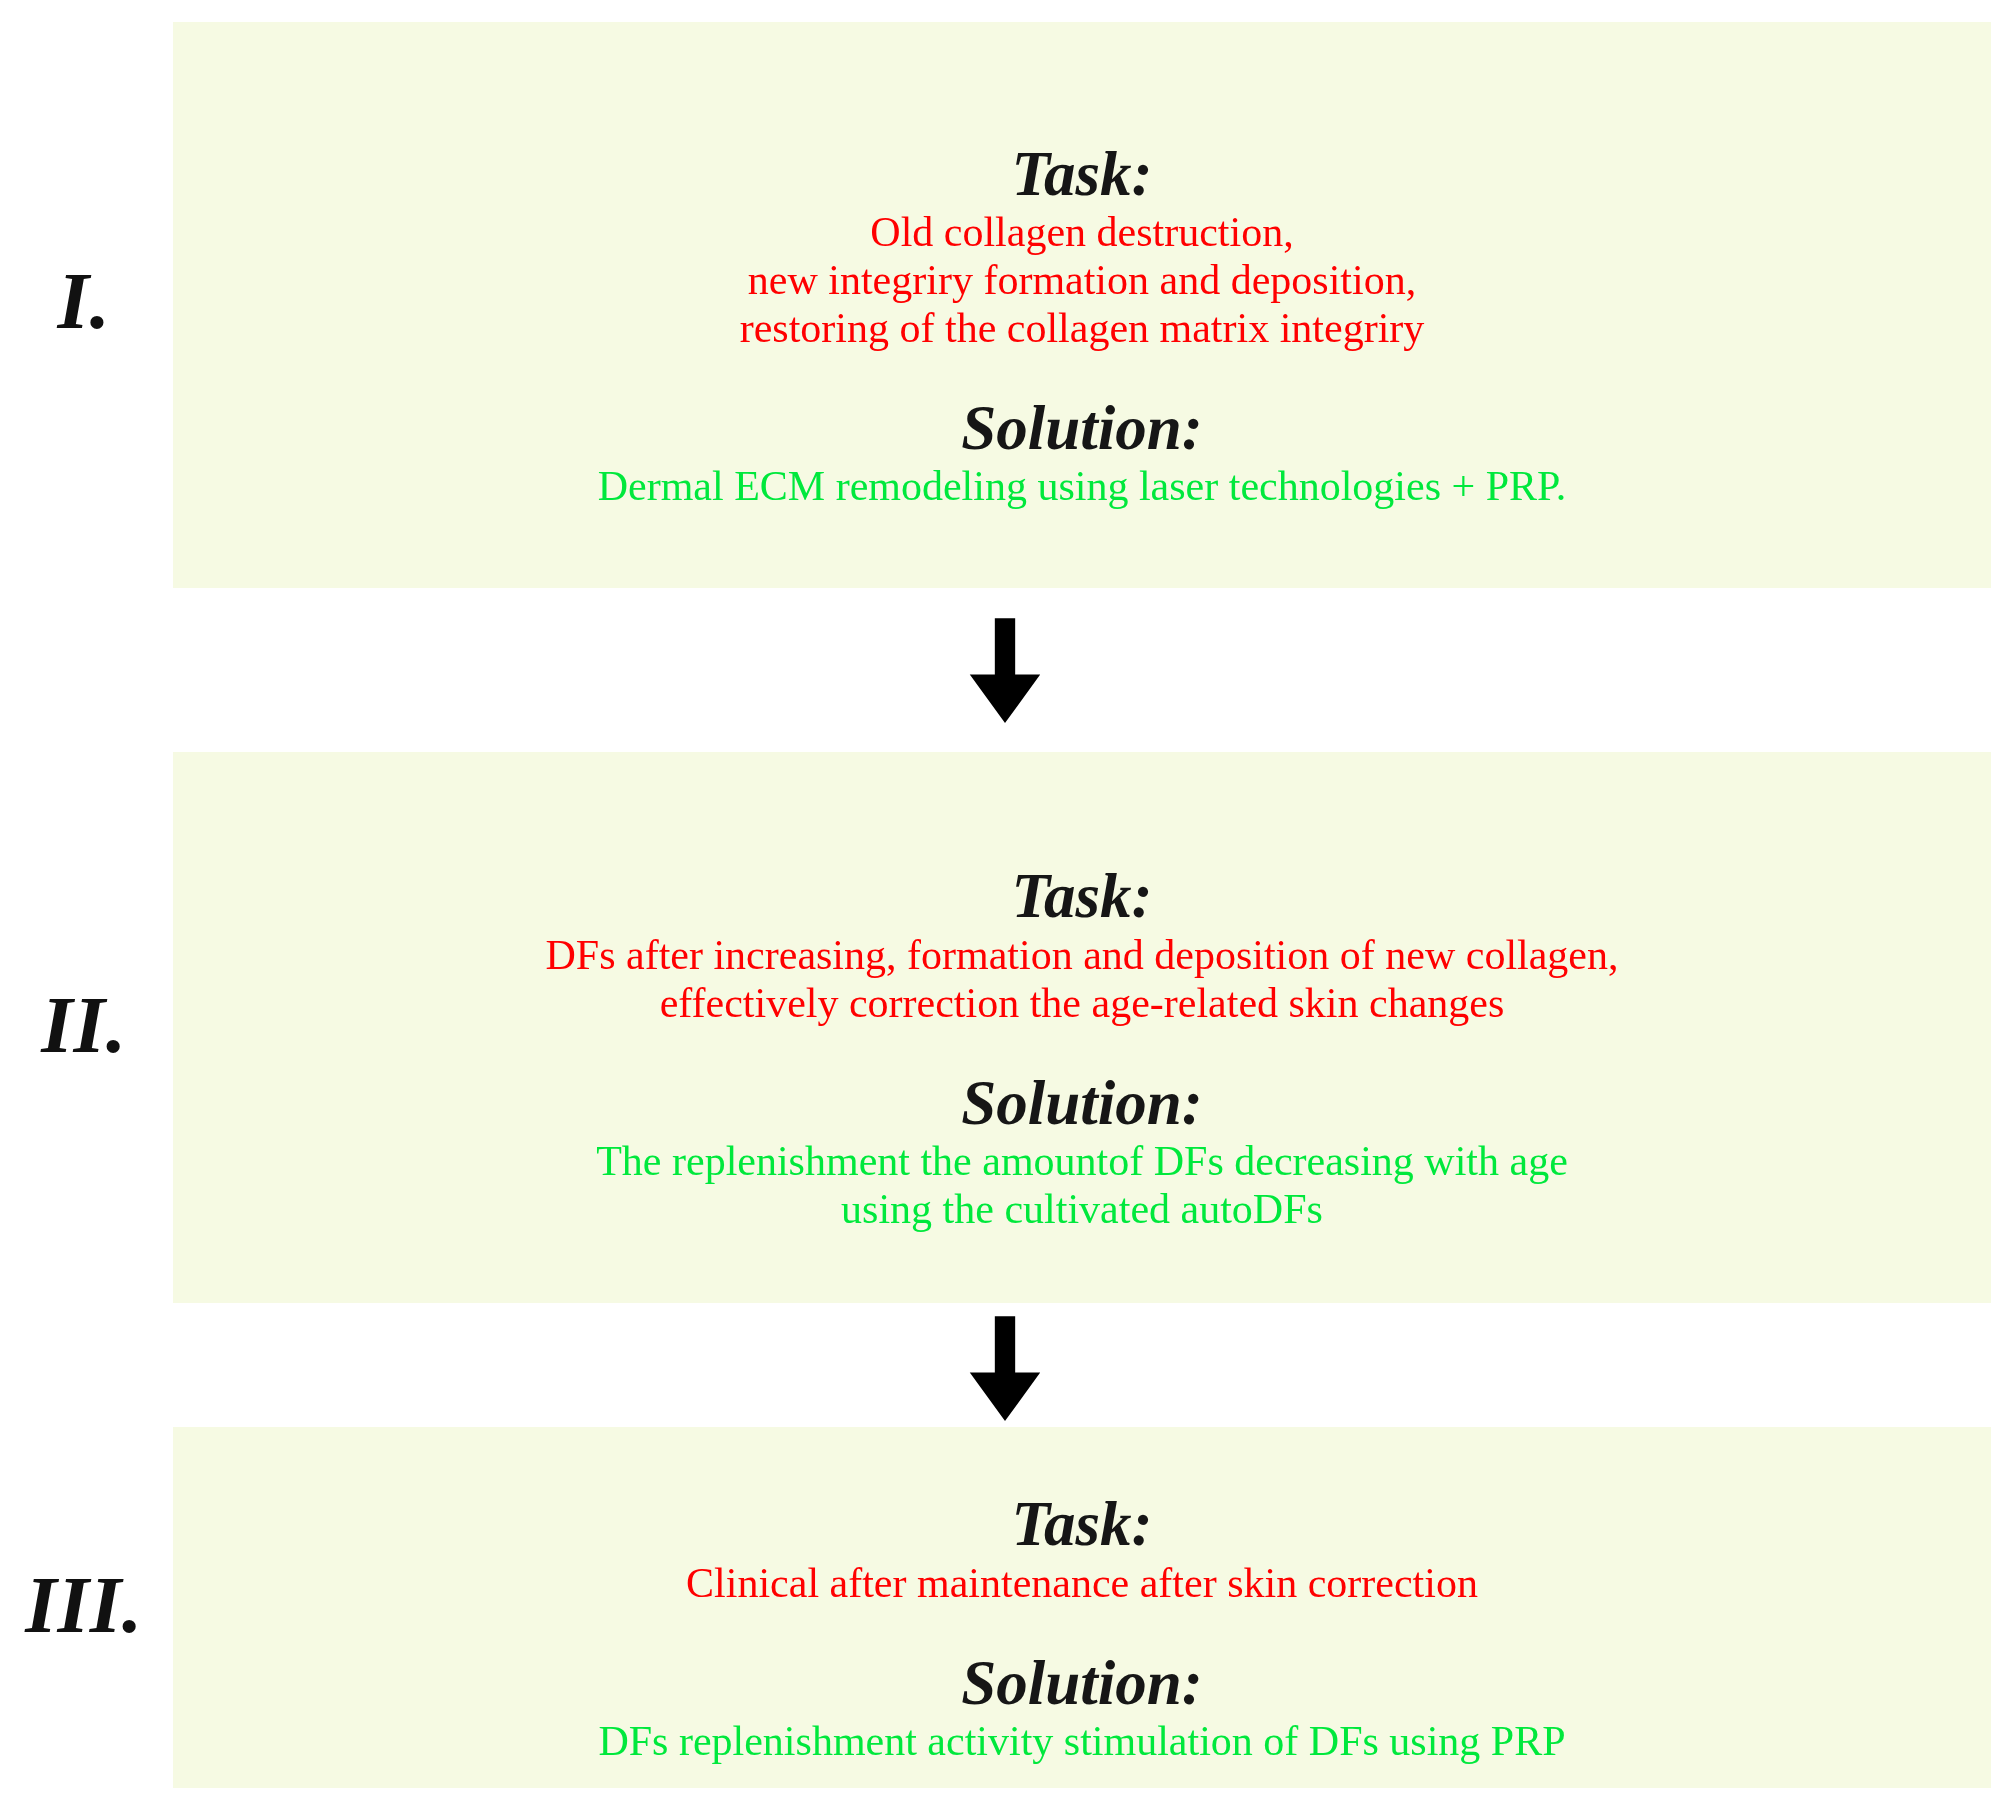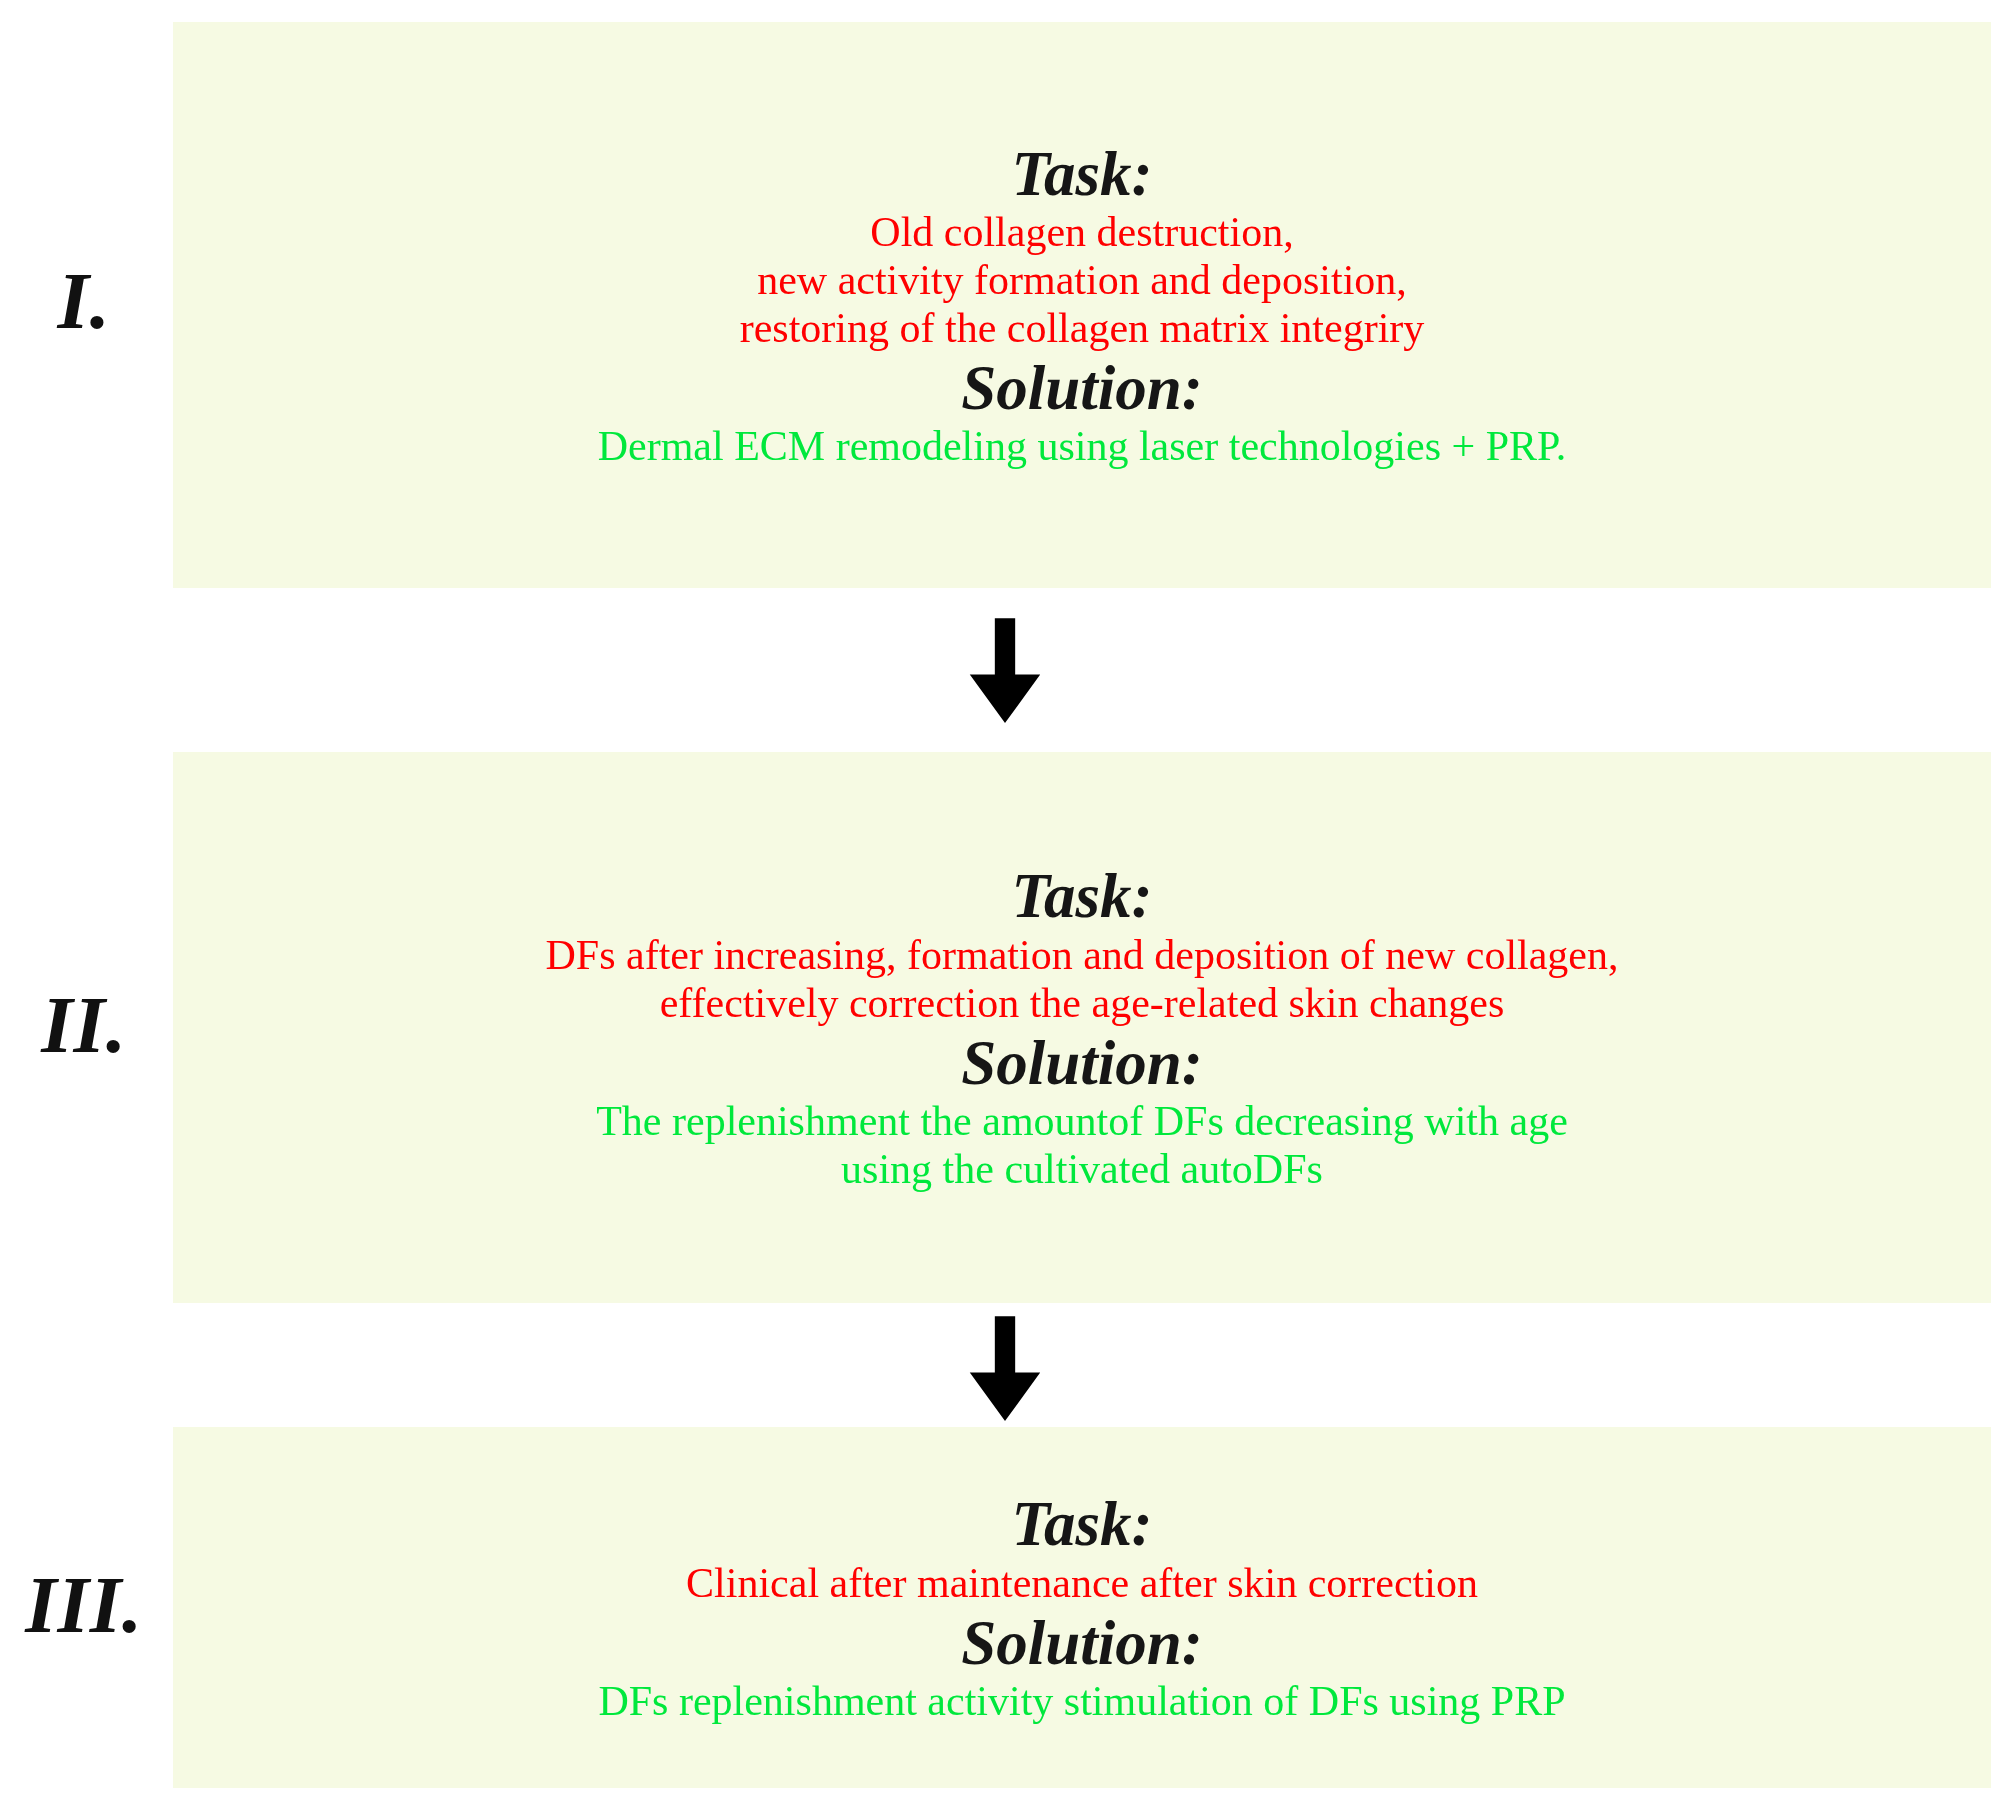--- a/index.html
+++ b/index.html
@@ -62,20 +62,21 @@
 
   .label {
     font-family: "Liberation Serif", "DejaVu Serif", serif;
     font-weight: bold;
     font-style: italic;
     font-size: 63px;
     line-height: 1.12;
     color: #161616;
     text-align: center;
     white-space: nowrap;
+    margin-top: 40px;
   }
 
   .line {
     font-family: "Liberation Serif", "DejaVu Serif", serif;
     font-size: 42px;
     line-height: 1.14;
     text-align: center;
     white-space: nowrap;
   }
   .line.task-text   { color: #FF0000; }
@@ -108,21 +109,21 @@
 </head>
 <body>
 
 <div class="flow">
 
   <div class="stage" id="stage-1">
     <div class="numeral">I.</div>
     <div class="panel">
       <div class="label">Task:</div>
       <div class="line task-text">Old collagen destruction,</div>
-      <div class="line task-text">new activity formation and deposition,</div>
+      <div class="line task-text">new integriry formation and deposition,</div>
       <div class="line task-text">restoring of the collagen matrix integriry</div>
       <div class="label">Solution:</div>
       <div class="line sol-text">Dermal ECM remodeling using laser technologies + PRP.</div>
     </div>
   </div>
 
   <div class="arrow-wrap" id="arrow-1">
     <svg class="arrow" width="72" height="106" viewBox="0 0 92 135">
       <polygon points="33,0 59,0 59,72 91,72 46,134 1,72 33,72" fill="#000000"></polygon>
     </svg>

